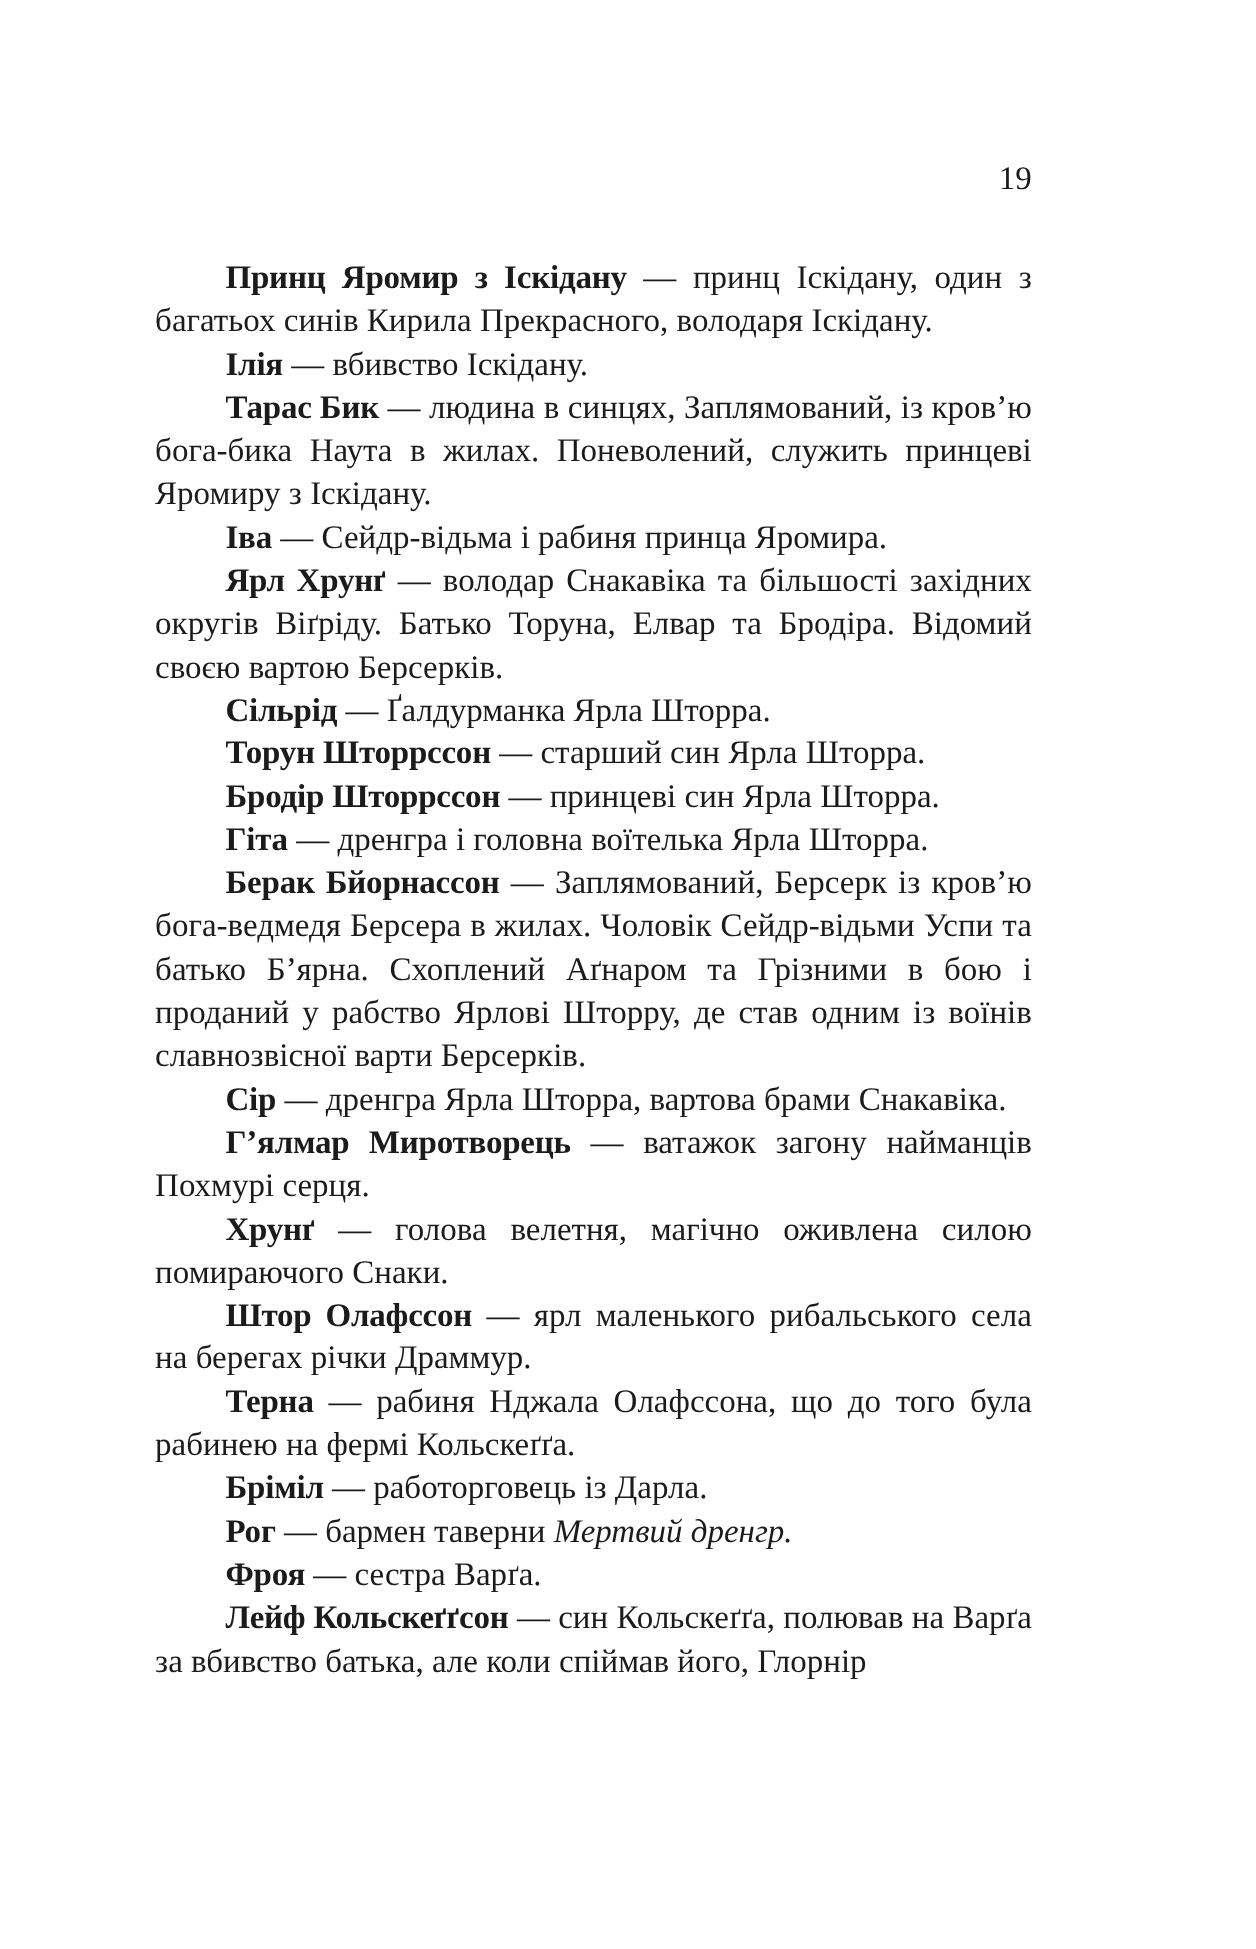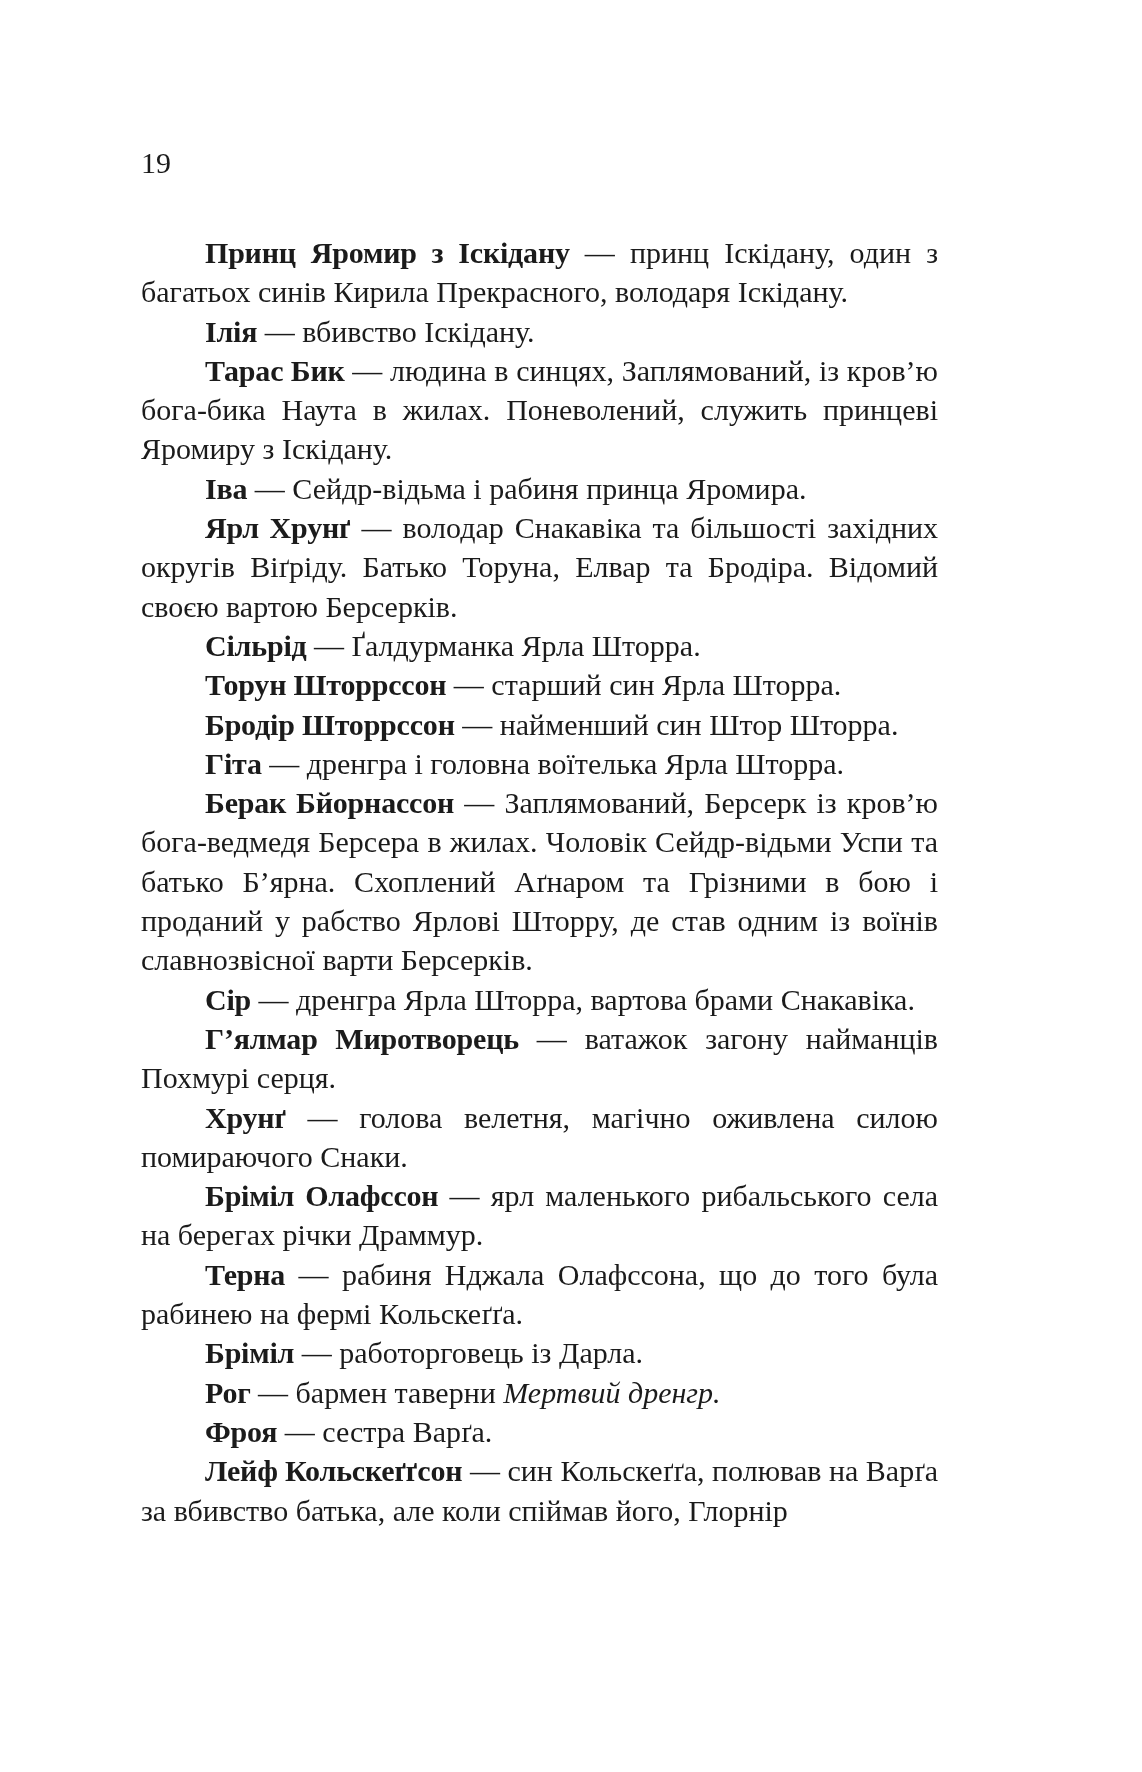--- a/index.html
+++ b/index.html
@@ -14,21 +14,21 @@
     background: #ffffff;
     font-family: "Liberation Serif", "DejaVu Serif", serif;
     color: #1b1b1b;
     overflow: hidden;
   }
   .page-number {
     position: absolute;
     top: 146px;
     left: 141px;
     width: 797px;
-    text-align: left;
+    text-align: right;
     font-size: 30px;
     line-height: 34px;
   }
   .content {
     position: absolute;
     top: 233px;
     left: 141px;
     width: 797px;
     font-size: 30px;
     line-height: 39.3px;
@@ -62,33 +62,33 @@
   <p class="entry"><b class="name">Тарас Бик</b><span class="sep"> — </span><span class="desc"><span>людина в синцях, Заплямований, із кров’ю бога-бика Наута в жилах. Поневолений, служить принцеві Яромиру з Іскідану.</span></span></p>
 
   <p class="entry"><b class="name">Іва</b><span class="sep"> — </span><span class="desc"><span>Сейдр-відьма і рабиня принца Яромира.</span></span></p>
 
   <p class="entry"><b class="name">Ярл Хрунґ</b><span class="sep"> — </span><span class="desc"><span>володар Снакавіка та більшості за­хідних округів Віґріду. Батько Торуна, Елвар та Бродіра. Відомий своєю вартою Берсерків.</span></span></p>
 
   <p class="entry"><b class="name">Сільрід</b><span class="sep"> — </span><span class="desc"><span>Ґалдурманка Ярла Шторра.</span></span></p>
 
   <p class="entry"><b class="name">Торун Шторрссон</b><span class="sep"> — </span><span class="desc"><span>старший син Ярла Шторра.</span></span></p>
 
-  <p class="entry"><b class="name">Бродір Шторрссон</b><span class="sep"> — </span><span class="desc"><span>найменший син Штор Штор­ра.</span></span></p>
+  <p class="entry"><b class="name">Бродір Шторрссон</b><span class="sep"> — </span><span class="desc"><span>принцеві син Ярла Штор­ра.</span></span></p>
 
   <p class="entry"><b class="name">Гіта</b><span class="sep"> — </span><span class="desc"><span>дренгра і головна воїтелька Ярла Шторра.</span></span></p>
 
   <p class="entry"><b class="name">Берак Бйорнассон</b><span class="sep"> — </span><span class="desc"><span>Заплямований, Бер­серк із кров’ю бога-ведмедя Берсера в жилах. Чоловік Сейдр-відьми Успи та батько Б’ярна. Схоплений Аґнаром та Грізними в бою і проданий у рабство Ярлові Шторру, де став одним із воїнів славнозвісної варти Берсерків.</span></span></p>
 
   <p class="entry"><b class="name">Сір</b><span class="sep"> — </span><span class="desc"><span>дренгра Ярла Шторра, вартова брами Сна­кавіка.</span></span></p>
 
   <p class="entry"><b class="name">Г’ялмар Миротворець</b><span class="sep"> — </span><span class="desc"><span>ватажок загону найман­ців Похмурі серця.</span></span></p>
 
   <p class="entry"><b class="name">Хрунґ</b><span class="sep"> — </span><span class="desc"><span>голова велетня, магічно оживлена силою помираючого Снаки.</span></span></p>
 
-  <p class="entry"><b class="name">Бріміл Олафссон</b><span class="sep"> — </span><span class="desc"><span>ярл маленького рибальського села на берегах річки Драммур.</span></span></p>
+  <p class="entry"><b class="name">Штор Олафссон</b><span class="sep"> — </span><span class="desc"><span>ярл маленького рибальського села на берегах річки Драммур.</span></span></p>
 
   <p class="entry"><b class="name">Терна</b><span class="sep"> — </span><span class="desc"><span>рабиня Нджала Олафссона, що до того була рабинею на фермі Кольскеґґа.</span></span></p>
 
   <p class="entry"><b class="name">Бріміл</b><span class="sep"> — </span><span class="desc"><span>работорговець із Дарла.</span></span></p>
 
   <p class="entry"><b class="name">Рог</b><span class="sep"> — </span><span class="desc"><span>бармен таверни </span><i>Мертвий дренгр.</i></span></p>
 
   <p class="entry"><b class="name">Фроя</b><span class="sep"> — </span><span class="desc"><span>сестра Варґа.</span></span></p>
 
   <p class="entry"><b class="name">Лейф Кольскеґґсон</b><span class="sep"> — </span><span class="desc"><span>син Кольскеґґа, полював на Варґа за вбивство батька, але коли спіймав його, Глорнір</span></span></p>

